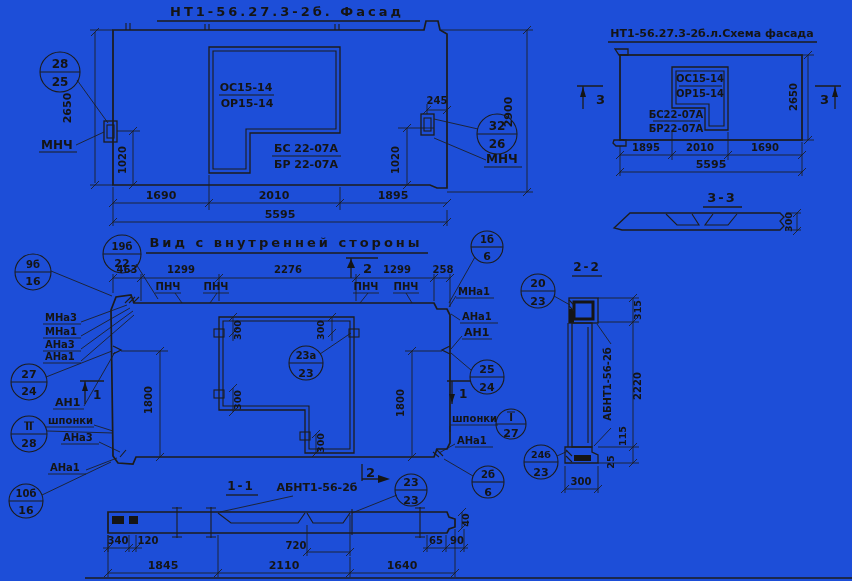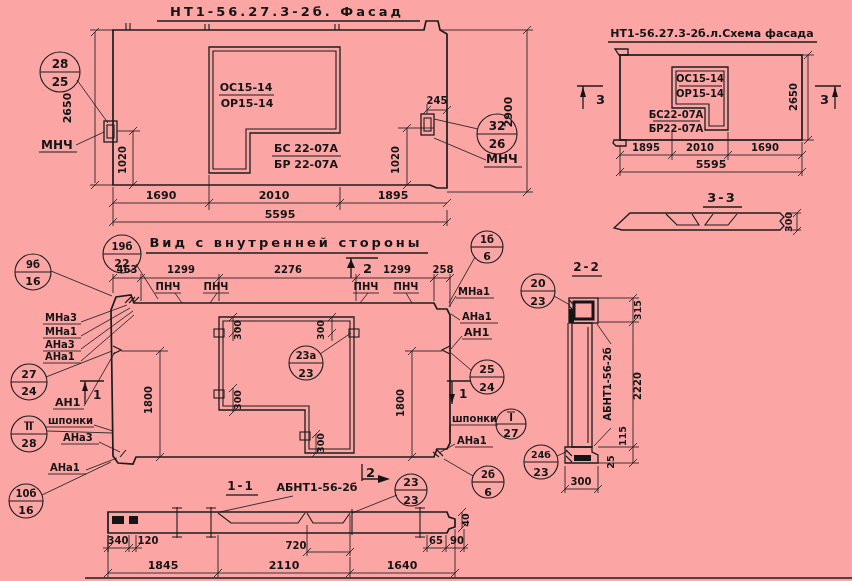--- a/index.html
+++ b/index.html
@@ -1,16 +1,16 @@
 <!DOCTYPE html>
 <html><head>
 <meta charset="utf-8">
 <style>
   html,body{margin:0;padding:0;background:#e8e8e4;}
-  .canvas{position:relative;width:852px;height:581px;background:#fca5a5;overflow:hidden;font-family:"DejaVu Sans",sans-serif;}
+  .canvas{position:relative;width:852px;height:581px;background:#1d4ed8;overflow:hidden;font-family:"DejaVu Sans",sans-serif;}
   svg{position:absolute;left:0;top:0;}
   .t{font-family:"DejaVu Sans",sans-serif;font-weight:bold;fill:#151515;}.s9{font-size:9.5px}.s10{font-size:10px}.s11{font-size:11px}.s12{font-size:12px}.s13{font-size:13px}
   .ls2{letter-spacing:2px}.ls3{letter-spacing:3px}
   .ln{stroke:#1c1c1c;stroke-width:1.1;fill:none}
   .thick{stroke:#1c1c1c;stroke-width:1.7;fill:none}
   .med{stroke:#1c1c1c;stroke-width:1.3;fill:none}
   .thin{stroke:#1c1c1c;stroke-width:0.85;fill:none}
   .blk{fill:#151515;stroke:none}
 </style>
 </head>

